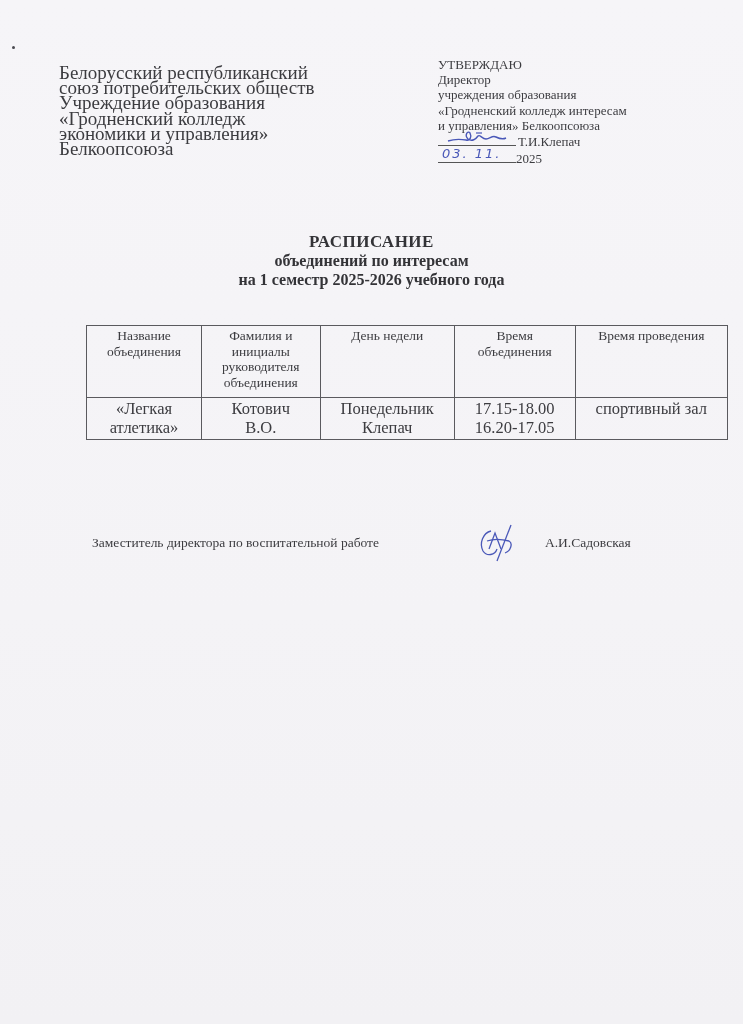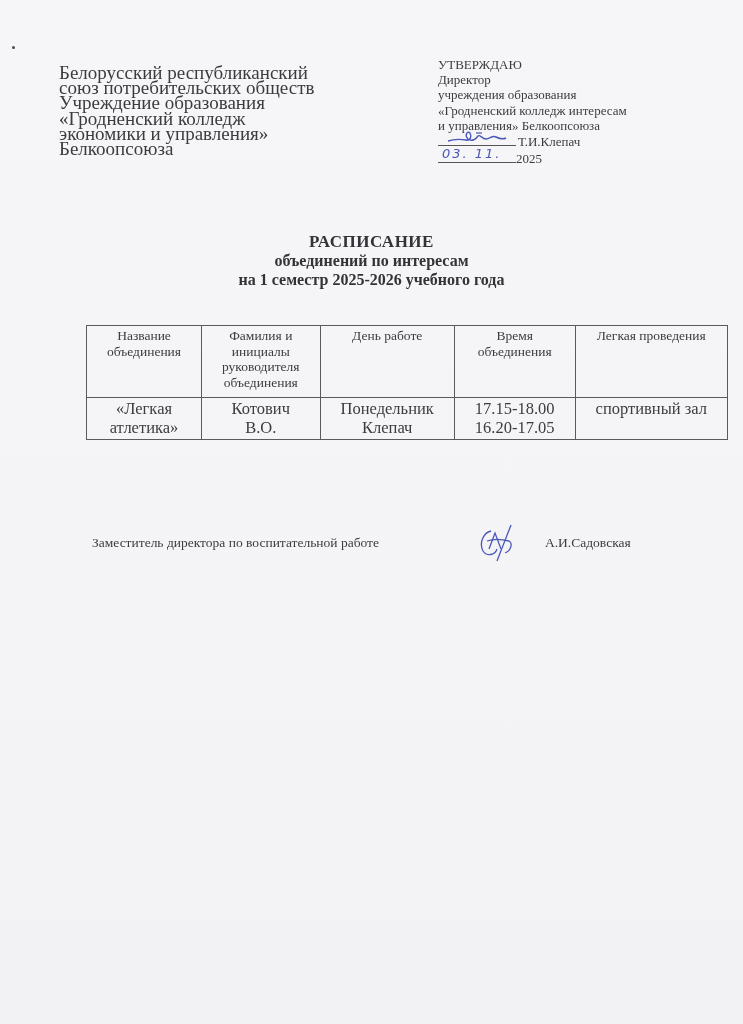--- a/index.html
+++ b/index.html
@@ -174,27 +174,27 @@
     </colgroup>
     <thead>
       <tr>
         <th>
           <span>Название объединения</span>
         </th>
         <th>
           <span>Фамилия и инициалы руководителя объединения</span>
         </th>
         <th>
-          <span>День работе</span>
+          <span>День недели</span>
         </th>
         <th>
           <span>Время объединения</span>
         </th>
         <th>
-          <span>Легкая проведения</span>
+          <span>Время проведения</span>
         </th>
       </tr>
     </thead>
     <tbody>
       <tr>
         <td>
           <span class="line">«Легкая</span>
           <span class="line">атлетика»</span>
         </td>
         <td>

